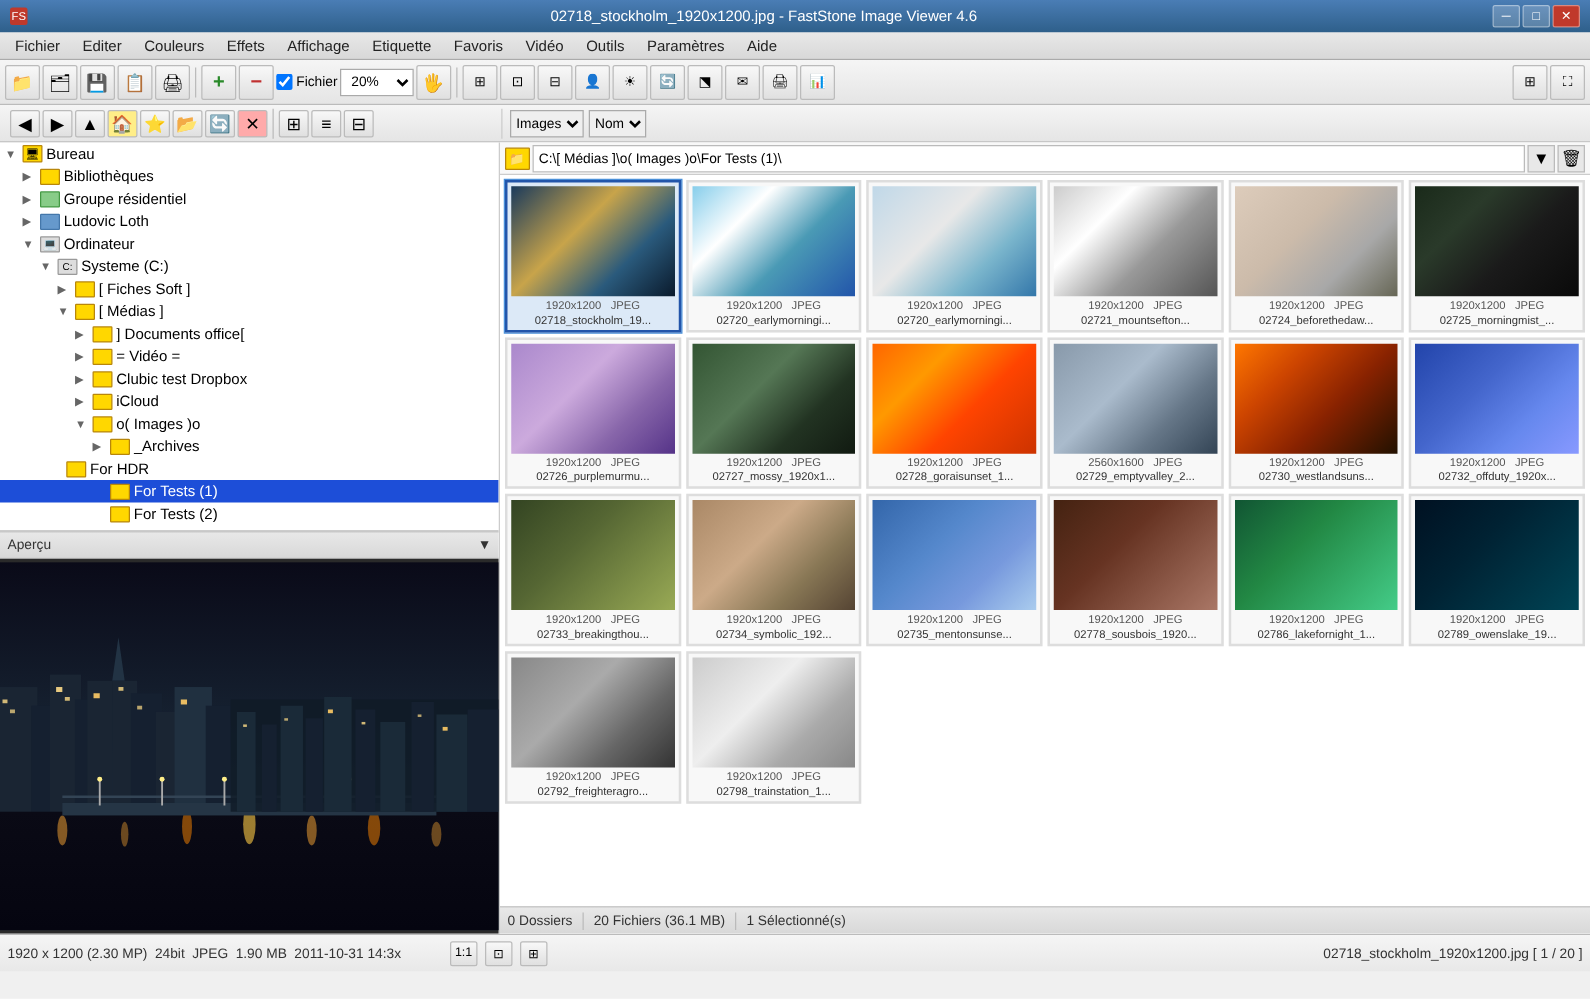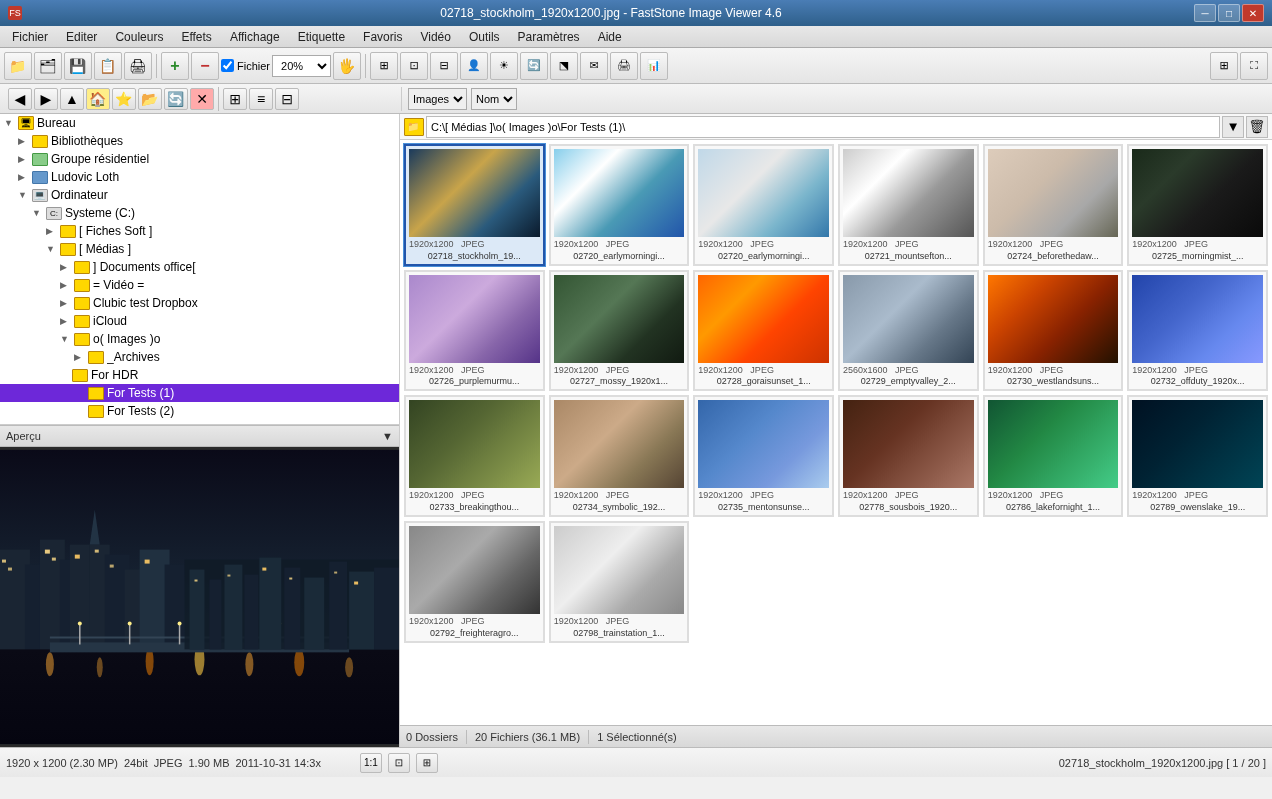--- a/index.html
+++ b/index.html
@@ -117,21 +117,21 @@
     
     .tree-item {
       display: flex;
       align-items: center;
       height: 18px;
       cursor: pointer;
       padding-left: 4px;
       white-space: nowrap;
       overflow: hidden;
     }
-    .tree-item.selected { background: #6d28d9; color: white; text-align: right; }
+    .tree-item.selected { background: #1d4ed8; color: white; text-align: right; }
     .tree-item .expander { width: 14px; font-size: 9px; color: #666; flex-shrink: 0; }
     .tree-item .label { font-size: 12px; overflow: hidden; text-overflow: ellipsis; }
 
     
     #filebrowser {
       flex: 1;
       display: flex;
       flex-direction: column;
       background: white;
       overflow: hidden;
@@ -165,21 +165,21 @@
       grid-template-columns: repeat(6, 1fr);
       gap: 4px;
       align-content: start;
     }
     .thumb-item {
       border: 2px solid #ddd;
       background: #f8f8f8;
       cursor: pointer;
       display: flex;
       flex-direction: column;
-      align-items: flex-start;
+      align-items: center;
       padding: 3px;
     }
     .thumb-item.selected { border-color: #2255aa; background: #dce9f7; box-shadow: 0 0 0 1px #4a90d9; }
     .thumb-img {
       width: 100%;
       height: 88px;
       object-fit: cover;
       display: block;
       background: #888;
       position: relative;
@@ -433,21 +433,21 @@
         <span class="label">o( Images )o</span>
       </div>
 
       <div class="tree-item" style="padding-left:74px;">
         <span class="expander">▶</span>
         <span style="width:16px;height:13px;background:#ffd700;border:1px solid #b8860b;border-radius:1px;margin-right:3px;flex-shrink:0;"></span>
         <span class="label">_Archives</span>
       </div>
 
 
-      <div class="tree-item" style="padding-left:58px;">
+      <div class="tree-item" style="padding-left:39px;">
         <span class="expander">&nbsp;</span>
         <span style="width:16px;height:13px;background:#ffd700;border:1px solid #b8860b;border-radius:1px;margin-right:3px;flex-shrink:0;"></span>
         <span class="label">For HDR</span>
       </div>
 
       <div class="tree-item selected" style="padding-left:74px;">
         <span class="expander">&nbsp;</span>
         <span style="width:16px;height:13px;background:#ffd700;border:1px solid #b8860b;border-radius:1px;margin-right:3px;flex-shrink:0;"></span>
         <span class="label">For Tests (1)</span>
       </div>

